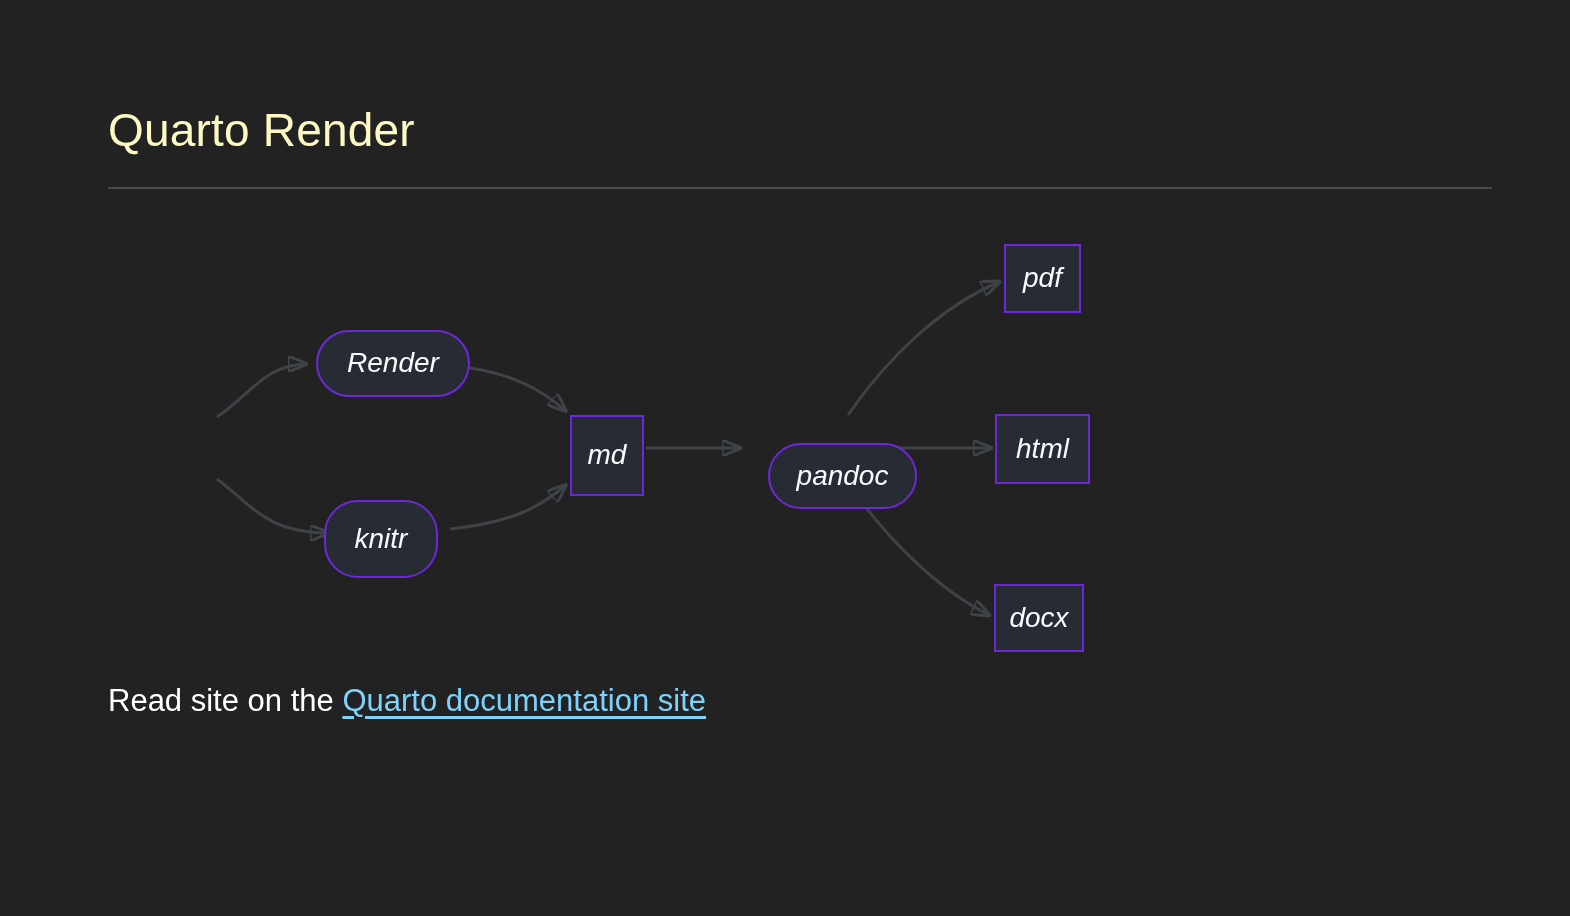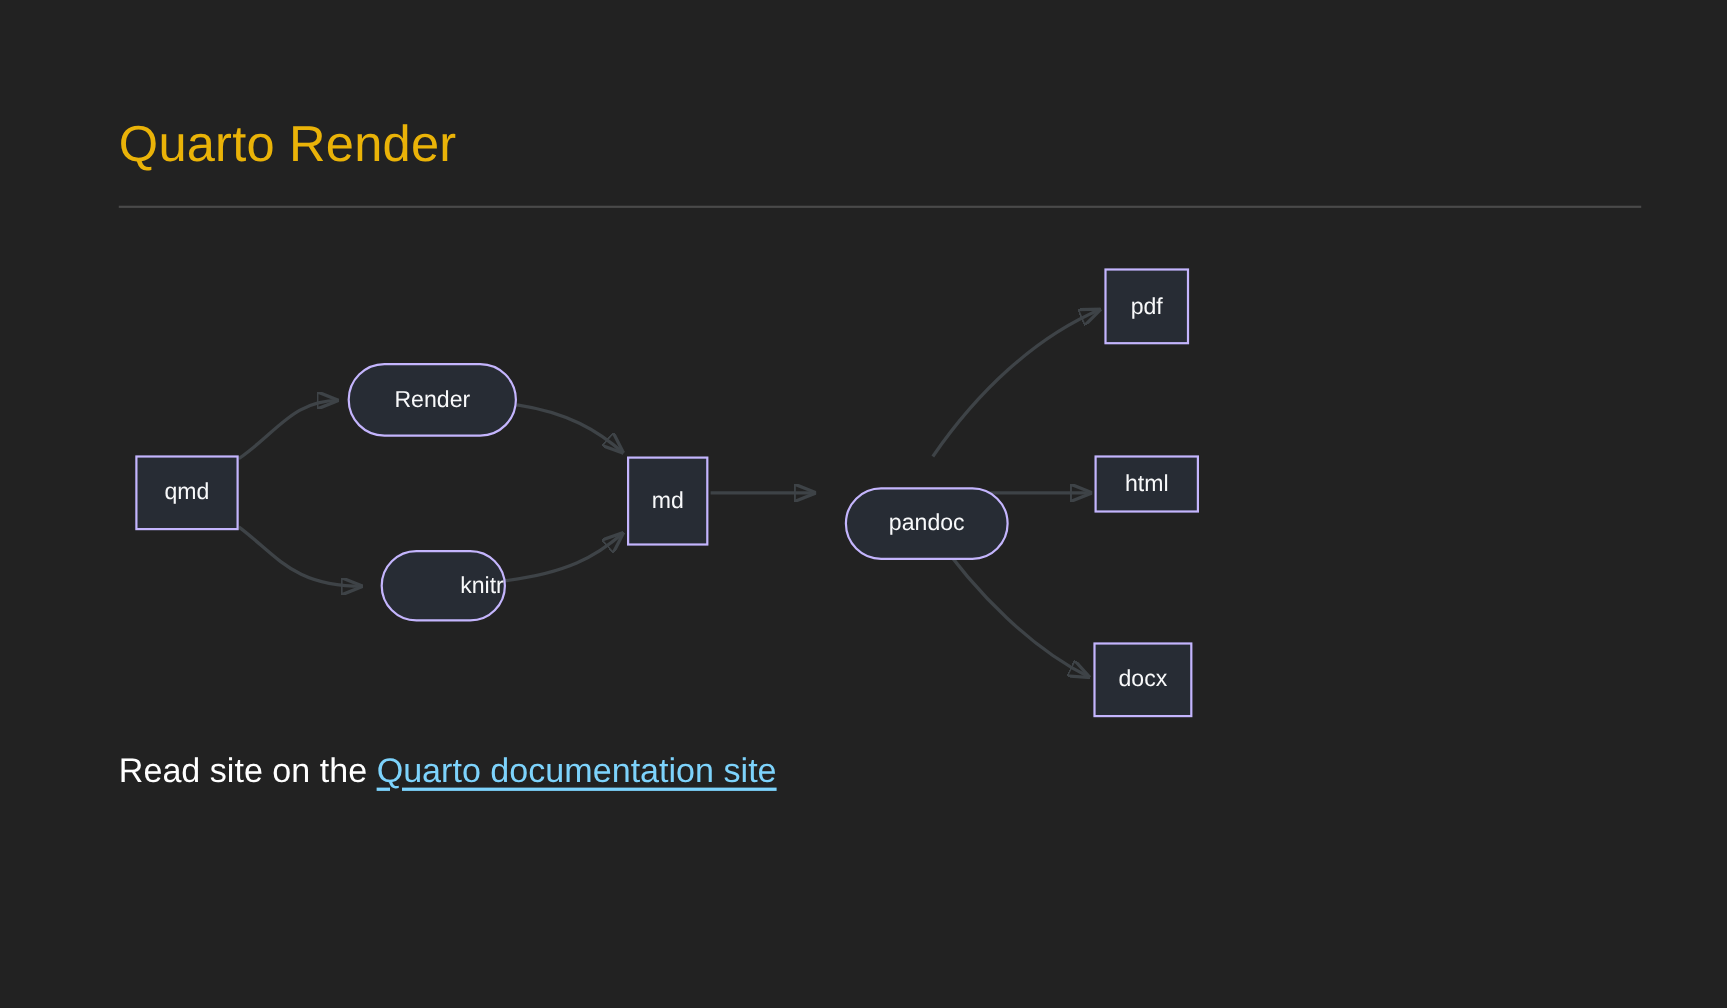--- a/index.html
+++ b/index.html
@@ -11,21 +11,21 @@
     overflow: hidden;
   }
   .page {
     width: 1384px;
     margin-left: 108px;
     padding-top: 104px;
   }
   h1.title {
     font-size: 46px;
     font-weight: 400;
-    color: #eab308;
+    color: #fef9c3;
     line-height: 1.15;
     letter-spacing: 0.2px;
     padding-bottom: 30px;
     border-bottom: 2px solid #4a4a4a;
   }
   .diagram {
     position: relative;
     margin-top: 38px;
     height: 440px;
   }
@@ -38,24 +38,25 @@
     fill: none;
     stroke: #3e4347;
     stroke-width: 3;
   }
   .node {
     position: absolute;
     display: flex;
     align-items: center;
     justify-content: center;
     background: #272c34;
-    border: 2px solid #c4b5fd;
+    border: 2px solid #6d28d9;
     color: #f8f9fa;
-    font-size: 21px;
+    font-size: 28px;
     line-height: 1;
+    font-style: italic;
   }
   .node.stadium { border-radius: 34px; }
   .readmore {
     margin-top: 16px;
     font-size: 31px;
     color: #ffffff;
   }
   .readmore a {
     color: #7dd3fc;
     text-decoration: underline;
@@ -80,45 +81,42 @@
       <path d="M 109,190 C 144,166 158,137 200,137" marker-end="url(#arrow)"></path>
       <path d="M 109,252 C 144,278 158,306 222,306" marker-end="url(#arrow)"></path>
       <path d="M 362,141 C 408,148 435,164 459,185" marker-end="url(#arrow)"></path>
       <path d="M 342,302 C 408,295 435,278 459,257" marker-end="url(#arrow)"></path>
       <path d="M 538,221 L 634,221" marker-end="url(#arrow)"></path>
       <path d="M 740,188 C 780,130 832,80 893,54" marker-end="url(#arrow)"></path>
       <path d="M 787,221 L 885,221" marker-end="url(#arrow)"></path>
       <path d="M 740,256 C 780,314 832,364 883,389" marker-end="url(#arrow)"></path>
     </svg>
 
-    <div class="node rect" style="left:15px; top:187px; width:94px; height:68px;">
-      <span>qmd</span>
-    </div>
 
     <div class="node stadium" style="left:208px; top:103px; width:154px; height:67px;">
       <span>Render</span>
     </div>
 
-    <div class="node stadium" style="left:238px; top:273px; width:114px; height:65px;justify-content:flex-end;">
+    <div class="node stadium" style="left:216px; top:273px; width:114px; height:78px;">
       <span>knitr</span>
     </div>
 
     <div class="node rect" style="left:462px; top:188px; width:74px; height:81px;">
       <span>md</span>
     </div>
 
     <div class="node stadium" style="left:660px; top:188px; width:149px; height:66px;margin-top:28px;">
       <span>pandoc</span>
     </div>
 
     <div class="node rect" style="left:896px; top:17px; width:77px; height:69px;">
       <span>pdf</span>
     </div>
 
-    <div class="node rect" style="left:887px; top:187px; width:95px; height:52px;">
+    <div class="node rect" style="left:887px; top:187px; width:95px; height:70px;">
       <span>html</span>
     </div>
 
     <div class="node rect" style="left:886px; top:357px; width:90px; height:68px;">
       <span>docx</span>
     </div>
 
   </div>
 
   <p class="readmore"><span>Read site on the </span><a href="#">Quarto documentation site</a></p>

